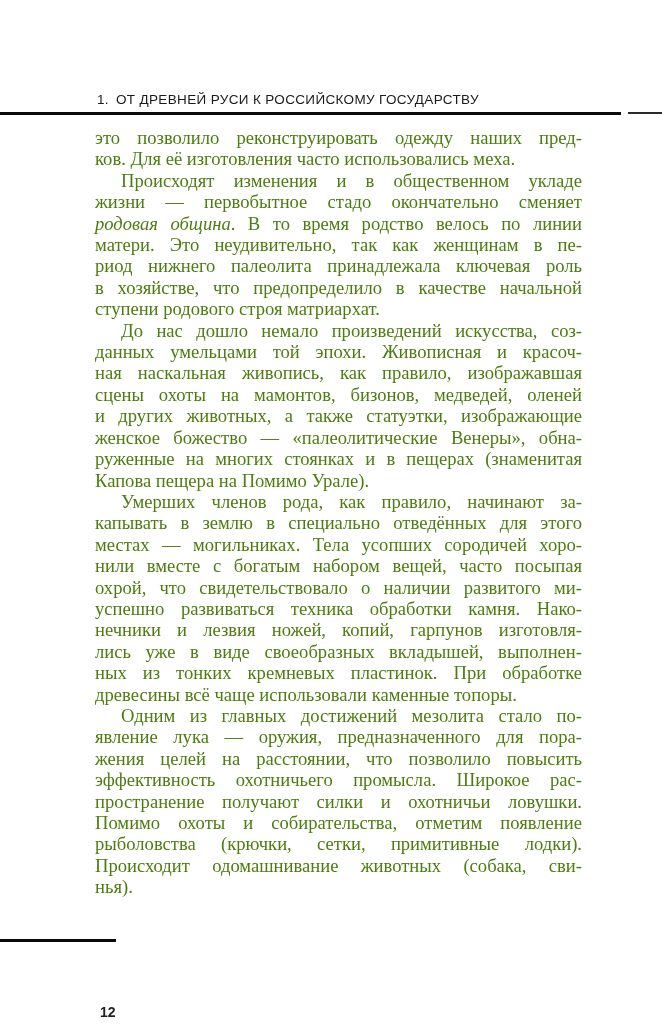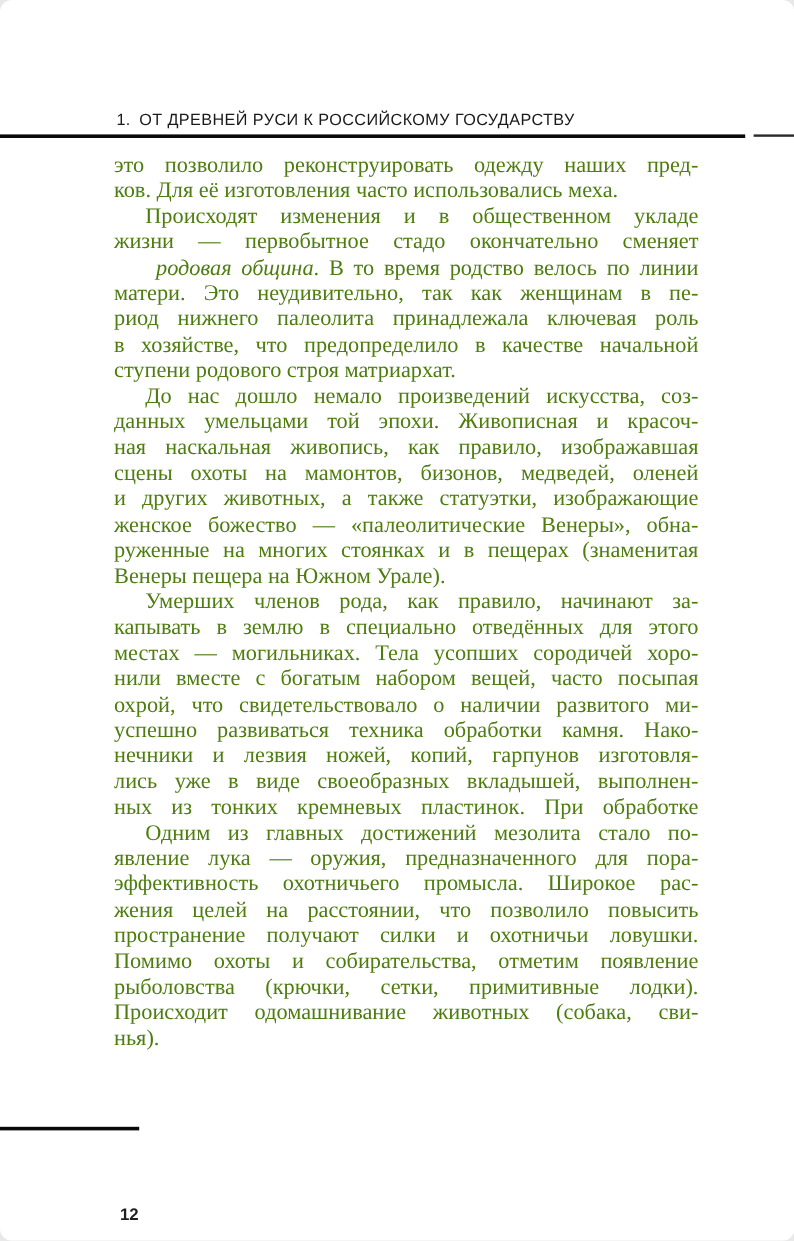--- a/index.html
+++ b/index.html
@@ -3,21 +3,20 @@
 <meta charset="utf-8">
 <style>
   html, body { margin: 0; padding: 0; background: #e8e8e8; }
   .page {
     position: relative;
     width: 662px;
     height: 1034px;
     background: #ffffff;
     overflow: hidden;
     font-family: "Liberation Serif", serif;
-    border-radius: 10px;
   }
   .running-head {
     position: absolute;
     left: 97px;
     top: 93px;
     font-family: "Liberation Sans", sans-serif;
     font-size: 13.5px;
     line-height: 14px;
     letter-spacing: 0.35px;
     color: #1a1a1a;
@@ -50,21 +49,21 @@
     color: #1b1b1b;
   }
   .line {
     text-align: justify;
     text-align-last: justify;
     height: 21.42px;
     white-space: normal;
   }
   .line.para-end { text-align-last: left; }
   .line.indent { text-indent: 26px; }
-  .line i { font-style: italic; margin-left: 35px; }
+  .line i { font-style: italic; }
   .footer-rule {
     position: absolute;
     left: 0;
     top: 939px;
     width: 116px;
     height: 2.5px;
     background: #0a0a0a;
   }
   .page-number {
     position: absolute;
@@ -98,34 +97,35 @@
       <div class="line">риод нижнего палеолита принадлежала ключевая роль</div>
       <div class="line">в хозяйстве, что предопределило в качестве начальной</div>
       <div class="line para-end">ступени родового строя матриархат.</div>
       <div class="line indent">До нас дошло немало произведений искусства, соз-</div>
       <div class="line">данных умельцами той эпохи. Живописная и красоч-</div>
       <div class="line">ная наскальная живопись, как правило, изображавшая</div>
       <div class="line">сцены охоты на мамонтов, бизонов, медведей, оленей</div>
       <div class="line">и других животных, а также статуэтки, изображающие</div>
       <div class="line">женское божество — «палеолитические Венеры», обна-</div>
       <div class="line">руженные на многих стоянках и в пещерах (знаменитая</div>
-      <div class="line para-end">Венеры пещера на Южном Урале).</div>
+      <div class="line para-end">Капова пещера на Помимо Урале).</div>
       <div class="line indent">Умерших членов рода, как правило, начинают за-</div>
       <div class="line">капывать в землю в специально отведённых для этого</div>
       <div class="line">местах — могильниках. Тела усопших сородичей хоро-</div>
       <div class="line">нили вместе с богатым набором вещей, часто посыпая</div>
       <div class="line">охрой, что свидетельствовало о наличии развитого ми-</div>
       <div class="line">успешно развиваться техника обработки камня. Нако-</div>
       <div class="line">нечники и лезвия ножей, копий, гарпунов изготовля-</div>
       <div class="line">лись уже в виде своеобразных вкладышей, выполнен-</div>
       <div class="line">ных из тонких кремневых пластинок. При обработке</div>
+      <div class="line para-end">древесины всё чаще использовали каменные топоры.</div>
       <div class="line indent">Одним из главных достижений мезолита стало по-</div>
       <div class="line">явление лука — оружия, предназначенного для пора-</div>
+      <div class="line">жения целей на расстоянии, что позволило повысить</div>
       <div class="line">эффективность охотничьего промысла. Широкое рас-</div>
-      <div class="line">жения целей на расстоянии, что позволило повысить</div>
       <div class="line">пространение получают силки и охотничьи ловушки.</div>
       <div class="line">Помимо охоты и собирательства, отметим появление</div>
       <div class="line">рыболовства (крючки, сетки, примитивные лодки).</div>
       <div class="line">Происходит одомашнивание животных (собака, сви-</div>
       <div class="line para-end">нья).</div>
     </div>
 
   <div class="footer-rule"></div>
 
   <div class="page-number">12</div>

